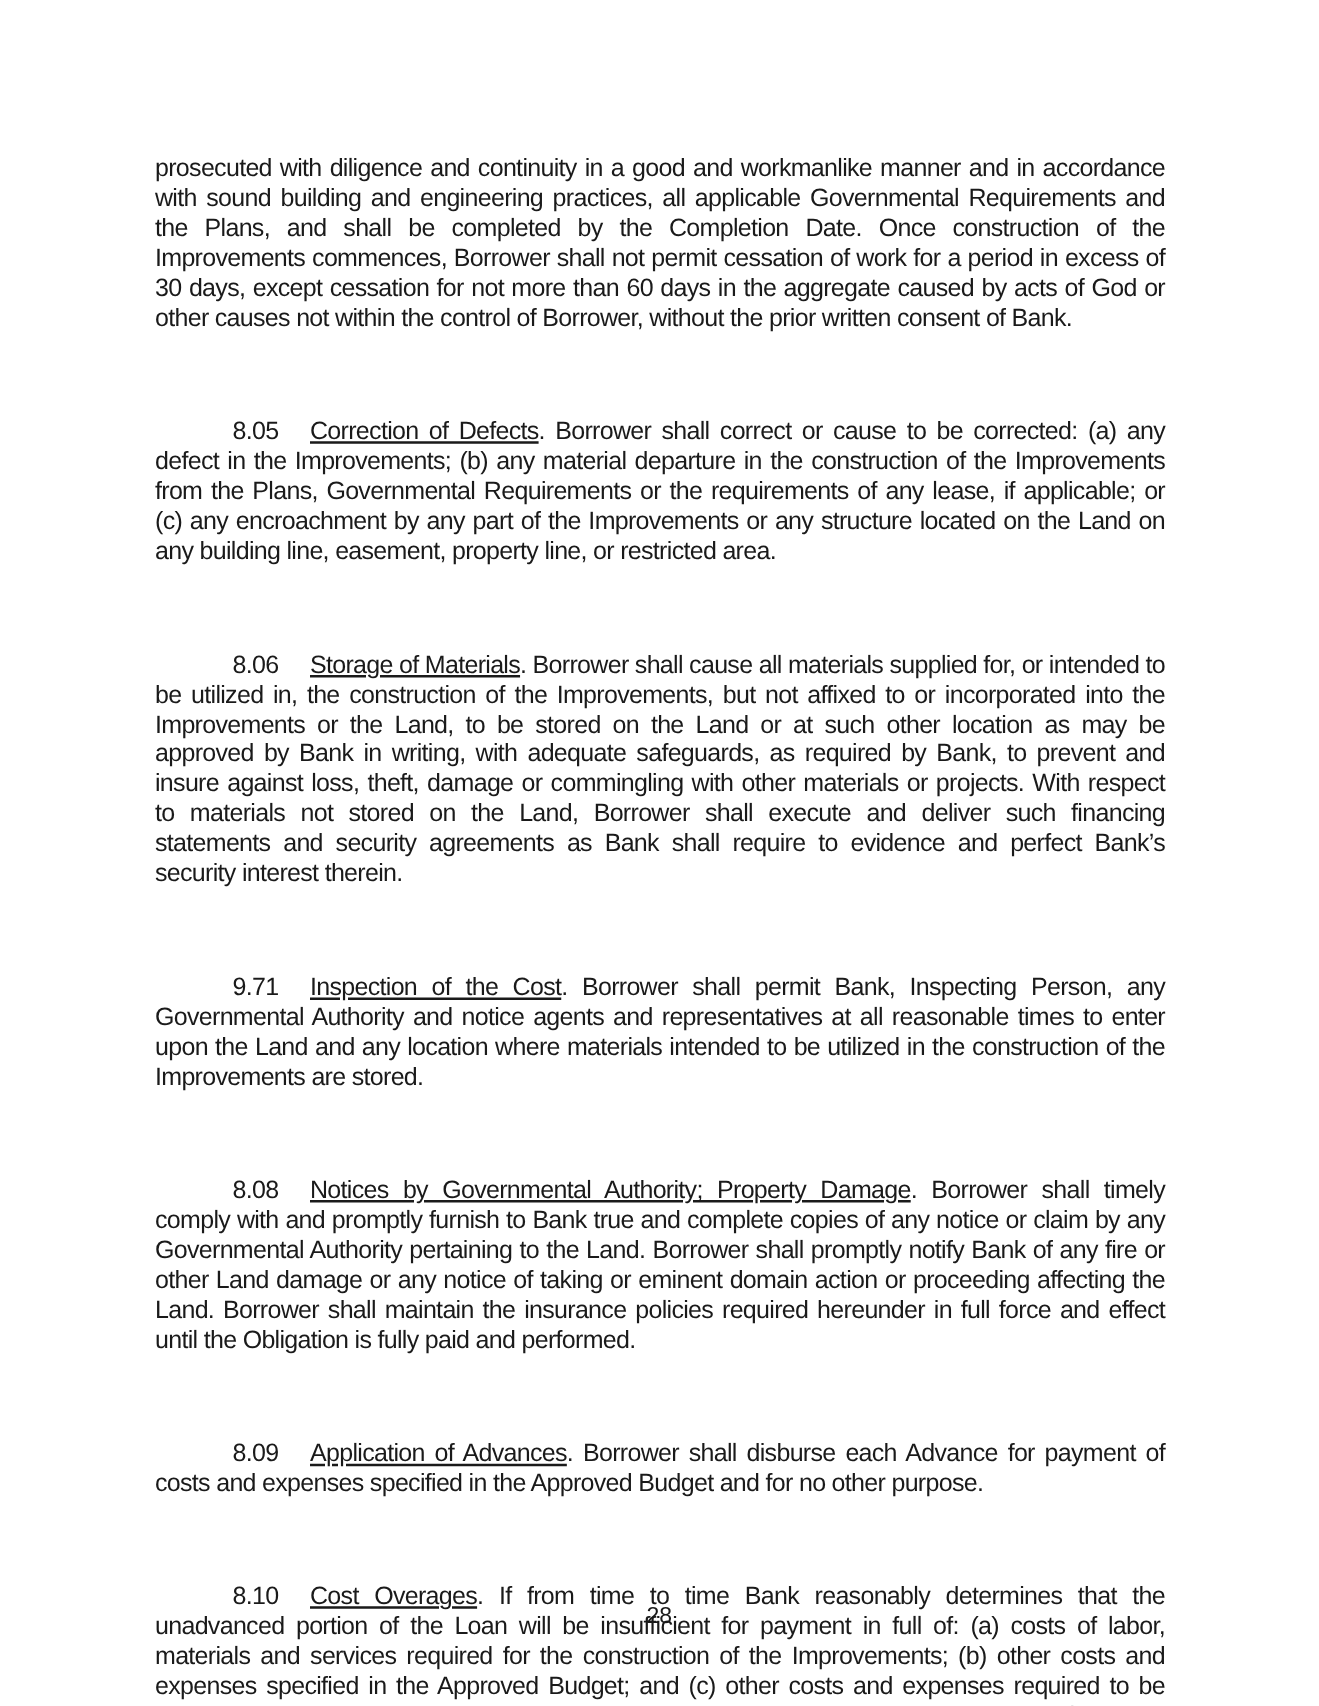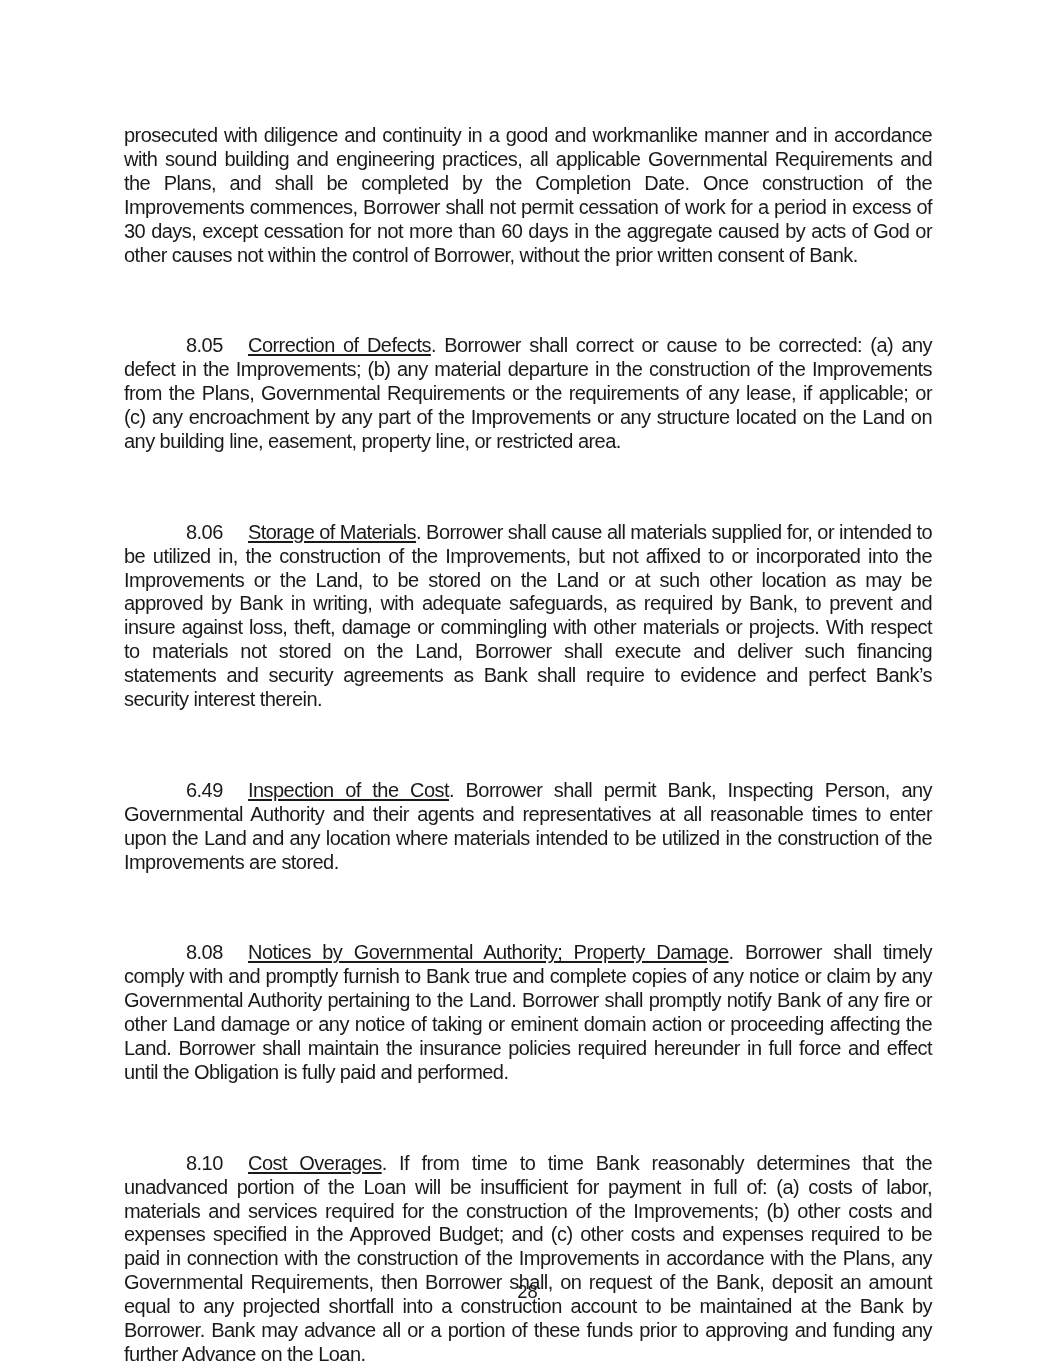--- a/index.html
+++ b/index.html
@@ -63,27 +63,30 @@
 
   <p class="para">
     <span class="sec-num">8.05</span><span class="sec-title">Correction of Defects</span><span>.  Borrower shall correct or cause to be corrected: (a) any defect in the Improvements; (b) any material departure in the construction of the Improvements from the Plans, Governmental Requirements or the requirements of any lease, if applicable; or (c) any encroachment by any part of the Improvements or any structure located on the Land on any building line, easement, property line, or restricted area.</span>
   </p>
 
   <p class="para">
     <span class="sec-num">8.06</span><span class="sec-title">Storage of Materials</span><span>.  Borrower shall cause all materials supplied for, or intended to be utilized in, the construction of the Improvements, but not affixed to or incorporated into the Improvements or the Land, to be stored on the Land or at such other location as may be approved by Bank in writing, with adequate safeguards, as required by Bank, to prevent and insure against loss, theft, damage or commingling with other materials or projects.  With respect to materials not stored on the Land, Borrower shall execute and deliver such financing statements and security agreements as Bank shall require to evidence and perfect Bank’s security interest therein.</span>
   </p>
 
   <p class="para">
-    <span class="sec-num">6.49</span><span class="sec-title">Inspection of the Cost</span><span>.  Borrower shall permit Bank, Inspecting Person, any Governmental Authority and their agents and representatives at all reasonable times to enter upon the Land and any location where materials intended to be utilized in the construction of the Improvements are stored.</span>
+    <span class="sec-num">9.71</span><span class="sec-title">Inspection of the Cost</span><span>.  Borrower shall permit Bank, Inspecting Person, any Governmental Authority and notice agents and representatives at all reasonable times to enter upon the Land and any location where materials intended to be utilized in the construction of the Improvements are stored.</span>
   </p>
 
   <p class="para">
     <span class="sec-num">8.08</span><span class="sec-title">Notices by Governmental Authority; Property Damage</span><span>.  Borrower shall timely comply with and promptly furnish to Bank true and complete copies of any notice or claim by any Governmental Authority pertaining to the Land.  Borrower shall promptly notify Bank of any fire or other Land damage or any notice of taking or eminent domain action or proceeding affecting the Land.  Borrower shall maintain the insurance policies required hereunder in full force and effect until the Obligation is fully paid and performed.</span>
   </p>
 
+  <p class="para">
+    <span class="sec-num">8.09</span><span class="sec-title">Application of Advances</span><span>.  Borrower shall disburse each Advance for payment of costs and expenses specified in the Approved Budget and for no other purpose.</span>
+  </p>
 
   <p class="para">
     <span class="sec-num">8.10</span><span class="sec-title">Cost Overages</span><span>.  If from time to time Bank reasonably determines that the unadvanced portion of the Loan will be insufficient for payment in full of: (a) costs of labor, materials and services required for the construction of the Improvements; (b) other costs and expenses specified in the Approved Budget; and (c) other costs and expenses required to be paid in connection with the construction of the Improvements in accordance with the Plans, any Governmental Requirements, then Borrower shall, on request of the Bank, deposit an amount equal to any projected shortfall into a construction account to be maintained at the Bank by Borrower. Bank may advance all or a portion of these funds prior to approving and funding any further Advance on the Loan.</span>
   </p>
 
 </div>
 
 <div class="page-number">28</div>
 
 </body></html>

